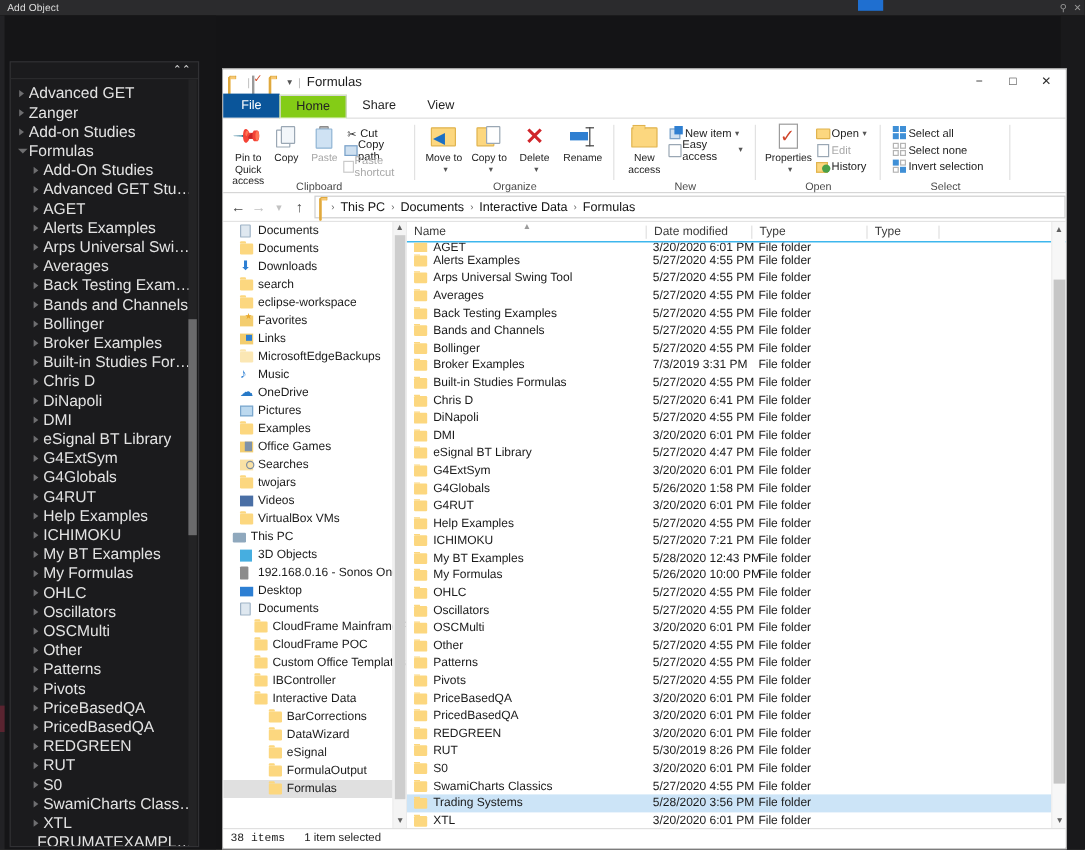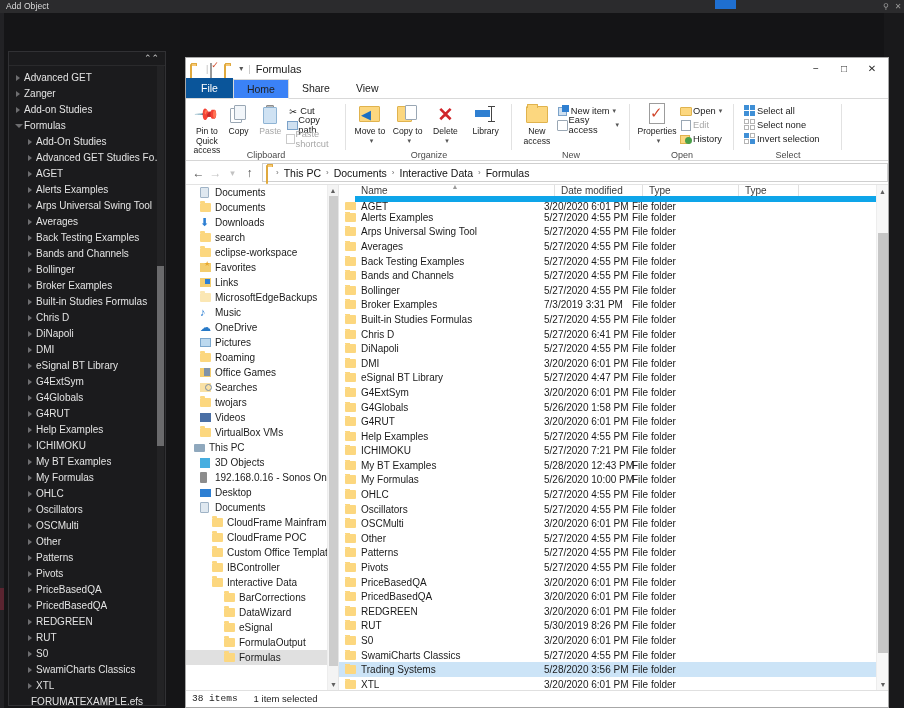--- a/index.html
+++ b/index.html
@@ -69,21 +69,21 @@
   }
   .tree-head {
     height:14px; position:relative; border-bottom:1px solid #2a2a2c;
   }
   .tree-collapse {
     position:absolute; right:6px; top:2px; color:#cfcfcf; font-size:9px; line-height:9px;
   }
   .tree-list { padding-top:3px; }
   .tree-row {
     height:16px; display:flex; align-items:center;
-    color:#e3e3e3; font-size:10px; white-space:nowrap;
+    color:#e3e3e3; font-size:13px; white-space:nowrap;
     padding-left:4px;
   }
   .tree-row .twisty {
     width:9px; flex:0 0 auto; display:inline-block;
     position:relative; height:16px;
   }
   .tree-row .twisty i {
     position:absolute; left:1px; top:6px;
     border-left:4px solid #6e6e70;
     border-top:3px solid transparent;
@@ -151,21 +151,21 @@
 
   .ex-tabs {
     height:20px; background:#ffffff; display:flex; align-items:flex-end;
     border-bottom:1px solid #d9d9d9; position:relative;
   }
   .ex-tab {
     height:20px; padding:0 13px; font-size:10.5px; color:#222;
     display:flex; align-items:center;
   }
   .ex-tab.file { background:#0a559a; color:#fff; padding:0 15px; }
-  .ex-tab.active { background:#3b82f6; border:1px solid #d9d9d9; border-bottom:1px solid #fff;
+  .ex-tab.active { background:#84cc16; border:1px solid #d9d9d9; border-bottom:1px solid #fff;
     position:relative; top:1px; }
 
   .ex-ribbon {
     height:62px; background:#ffffff; border-bottom:1px solid #d6d6d6;
     display:flex; position:relative;
   }
   .rib-group { height:62px; position:relative; padding:0 5px; display:flex; }
   .rib-group:after {
     content:''; position:absolute; right:0; top:5px; width:1px; height:46px; background:#e2e2e2;
   }
@@ -333,22 +333,22 @@
   .nav-scroll .arrow {
     height:11px; display:flex; align-items:center; justify-content:center;
     font-size:7px; color:#606060;
   }
   .nav-scroll .arrow.bot { position:absolute; bottom:0; width:11px; }
   .nav-scroll .thumb { position:absolute; top:11px; left:1px; width:9px; height:470px; background:#cdcdcd; }
 
   
   .filelist { flex:1 1 auto; position:relative; overflow:hidden; }
   .fl-head {
-    height:17px; border-bottom:6px solid #0ea5e9; display:flex; align-items:center;
-    font-size:10px; color:#3b3b3b; position:relative;margin-left:16px;
+    height:17px; border-bottom:1px solid #0ea5e9; display:flex; 
+    font-size:10px; color:#3b3b3b; position:relative;
   }
   .fl-head .col { position:relative; height:17px; display:flex; align-items:center; padding-left:6px; }
   .fl-head .col:after { content:''; position:absolute; right:0; top:3px; width:1px; height:11px; background:#e0e0e0; }
   .sortmark { position:absolute; left:0; top:1px; width:100%; text-align:center; font-size:7px; color:#9a9a9a; }
   .col-name { width:200px; }
   .col-date { width:88px; }
   .col-type { width:96px; }
   .col-size { width:60px; }
 
   .fl-rows { position:relative; }
@@ -753,21 +753,21 @@
           <span class="cap">Delete</span>
           <span class="caret-sm">▾</span>
         </div>
         <div class="rib-big" style="width:52px">
           <span class="glyph">
               <span class="ic-rename">
                 <span class="bar"></span>
                 <span class="cur"></span>
               </span>
             </span>
-          <span class="cap">Library</span>
+          <span class="cap">Rename</span>
         </div>
         <span class="grp-label">Organize</span>
       </div>
 
       <div class="rib-group" style="width:118px">
         <div class="rib-big">
           <span class="glyph">
               <span class="ic-folder-lg"></span>
             </span>
           <span class="cap">New access</span>
@@ -959,21 +959,21 @@
             <div class="nav-row i1">
               <span class="nico">
                 <span class="pic-ico"></span>
               </span>
               <span class="ntext">Pictures</span>
             </div>
             <div class="nav-row i1">
               <span class="nico">
                 <span class="fld"></span>
               </span>
-              <span class="ntext">Roaming</span>
+              <span class="ntext">Examples</span>
             </div>
             <div class="nav-row i1">
               <span class="nico">
                 <span class="sg-ico"></span>
               </span>
               <span class="ntext">Office Games</span>
             </div>
             <div class="nav-row i1">
               <span class="nico">
                 <span class="srch-ico"></span>

